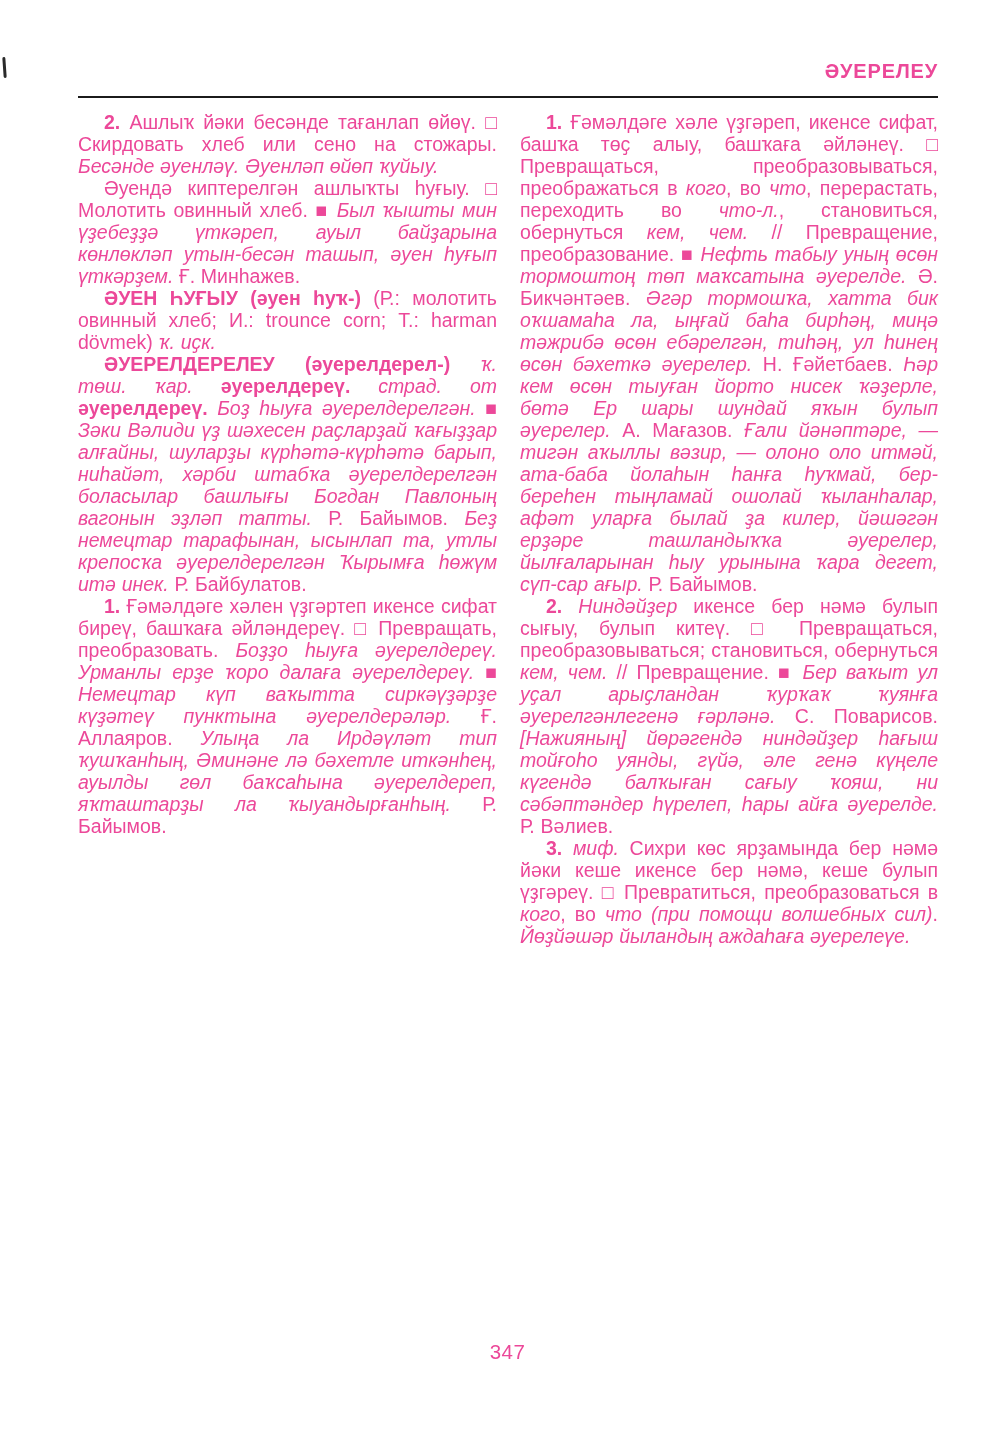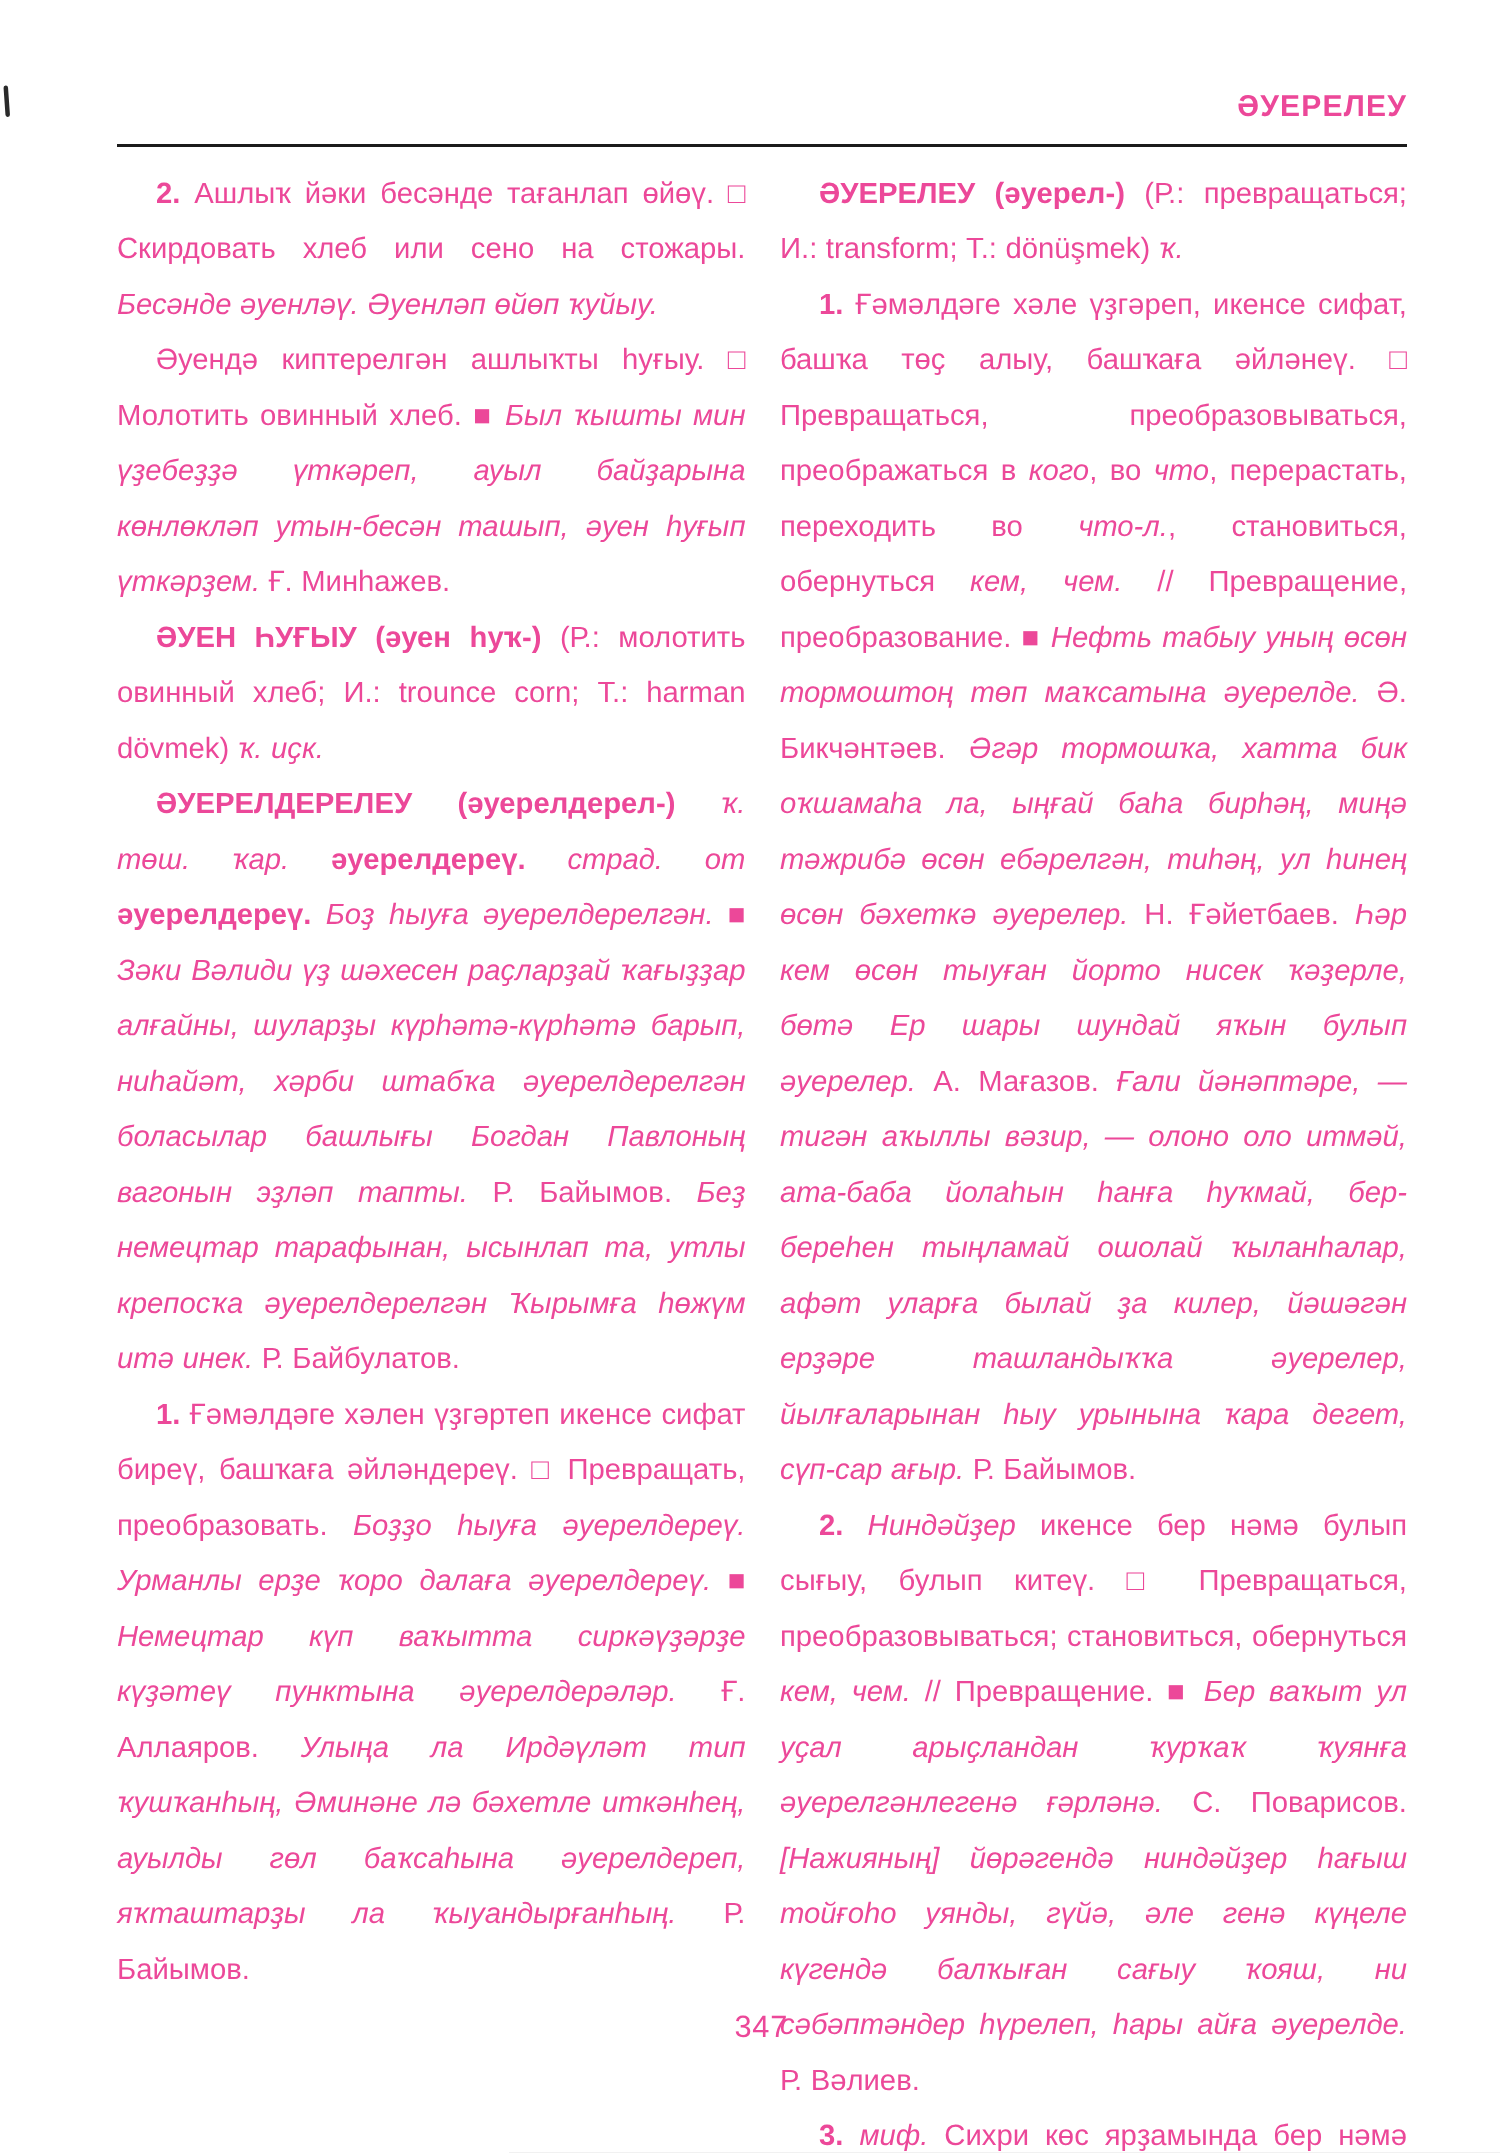--- a/index.html
+++ b/index.html
@@ -47,21 +47,21 @@
     display: flex;
     gap: 23px;
   }
   .col { width: 419px; }
   .col.right { width: 418px; }
   .para {
     margin: 0;
     text-indent: 26px;
     text-align: justify;
     font-size: 19.5px;
-    line-height: 37px;
+    line-height: 22px;
     word-spacing: 0.3px;
   }
   .run-b { font-weight: bold; }
   .run-i { font-style: italic; }
   .page-number {
     position: absolute;
     top: 1340px;
     left: 0;
     width: 1015px;
     text-align: center;
@@ -78,20 +78,19 @@
   <div class="header-rule"></div>
   <div class="columns">
     <div class="col left">
         <p class="para"><span class="run-b">2. </span><span class="run-n">Ашлыҡ йәки бесәнде тағанлап өйөү. □ Скирдовать хлеб или сено на стожары. </span><span class="run-i">Бесәнде әуенләү. Әуенләп өйөп ҡуйыу.</span></p>
         <p class="para"><span class="run-n">Әуендә киптерелгән ашлыҡты һуғыу. □ Молотить овинный хлеб. ■ </span><span class="run-i">Был ҡышты мин үҙебеҙҙә үткәреп, ауыл байҙарына көнлөкләп утын-бесән ташып, әуен һуғып үткәрҙем. </span><span class="run-n">Ғ. Минһажев.</span></p>
         <p class="para"><span class="run-b">ӘУЕН ҺУҒЫУ (әуен һуҡ-) </span><span class="run-n">(Р.: молотить овинный хлеб; И.: trounce corn; Т.: harman dövmek) </span><span class="run-i">ҡ. иҫк.</span></p>
         <p class="para"><span class="run-b">ӘУЕРЕЛДЕРЕЛЕУ (әуерелдерел-) </span><span class="run-i">ҡ. төш. ҡар. </span><span class="run-b">әуерелдереү. </span><span class="run-i">страд. от </span><span class="run-b">әуерелдереү. </span><span class="run-i">Боҙ һыуға әуерелдерелгән. </span><span class="run-n">■ </span><span class="run-i">Зәки Вәлиди үҙ шәхесен раҫларҙай ҡағыҙҙар алғайны, шуларҙы күрһәтә-күрһәтә барып, ниһайәт, хәрби штабҡа әуерелдерелгән боласылар башлығы Богдан Павлоның вагонын эҙләп тапты. </span><span class="run-n">Р. Байымов. </span><span class="run-i">Беҙ немецтар тарафынан, ысынлап та, утлы крепосҡа әуерелдерелгән Ҡырымға һөжүм итә инек. </span><span class="run-n">Р. Байбулатов.</span></p>
         <p class="para"><span class="run-b">1. </span><span class="run-n">Ғәмәлдәге хәлен үҙгәртеп икенсе сифат биреү, башҡаға әйләндереү. □ Превращать, преобразовать. </span><span class="run-i">Боҙҙо һыуға әуерелдереү. Урманлы ерҙе ҡоро далаға әуерелдереү. </span><span class="run-n">■ </span><span class="run-i">Немецтар күп ваҡытта сиркәүҙәрҙе күҙәтеү пунктына әуерелдерәләр. </span><span class="run-n">Ғ. Аллаяров. </span><span class="run-i">Улыңа ла Ирдәүләт тип ҡушҡанһың, Әминәне лә бәхетле иткәнһең, ауылды гөл баҡсаһына әуерелдереп, яҡташтарҙы ла ҡыуандырғанһың. </span><span class="run-n">Р. Байымов.</span></p>
       </div>
     <div class="col right">
-        <p class="para"><span class="run-b">ӘУЕРЕЛЕУ (әуерел-) </span><span class="run-n">(Р.: превращаться; И.: transform; Т.: dönüşmek) </span><span class="run-i">ҡ.</span></p>
         <p class="para"><span class="run-b">1. </span><span class="run-n">Ғәмәлдәге хәле үҙгәреп, икенсе сифат, башҡа төҫ алыу, башҡаға әйләнеү. □ Превращаться, преобразовываться, преображаться в </span><span class="run-i">кого</span><span class="run-n">, во </span><span class="run-i">что</span><span class="run-n">, перерастать, переходить во </span><span class="run-i">что-л.</span><span class="run-n">, становиться, обернуться </span><span class="run-i">кем, чем.</span><span class="run-n"> // Превращение, преобразование. ■ </span><span class="run-i">Нефть табыу уның өсөн тормоштоң төп маҡсатына әуерелде. </span><span class="run-n">Ә. Бикчәнтәев. </span><span class="run-i">Әгәр тормошҡа, хатта бик оҡшамаһа ла, ыңғай баһа бирһәң, миңә тәжрибә өсөн ебәрелгән, тиһәң, ул һинең өсөн бәхеткә әуерелер. </span><span class="run-n">Н. Ғәйетбаев. </span><span class="run-i">Һәр кем өсөн тыуған йорто нисек ҡәҙерле, бөтә Ер шары шундай яҡын булып әуерелер. </span><span class="run-n">А. Мағазов. </span><span class="run-i">Ғали йәнәптәре, — тигән аҡыллы вәзир, — олоно оло итмәй, ата-баба йолаһын һанға һуҡмай, бер-береһен тыңламай ошолай ҡыланһалар, афәт уларға былай ҙа килер, йәшәгән ерҙәре ташландыҡҡа әуерелер, йылғаларынан һыу урынына ҡара дегет, сүп-сар ағыр. </span><span class="run-n">Р. Байымов.</span></p>
         <p class="para"><span class="run-b">2. </span><span class="run-i">Ниндәйҙер </span><span class="run-n">икенсе бер нәмә булып сығыу, булып китеү. □ Превращаться, преобразовываться; становиться, обернуться </span><span class="run-i">кем, чем.</span><span class="run-n"> // Превращение. ■ </span><span class="run-i">Бер ваҡыт ул уҫал арыҫландан ҡурҡаҡ ҡуянға әуерелгәнлегенә ғәрләнә. </span><span class="run-n">С. Поварисов. </span><span class="run-i">[Нажияның] йөрәгендә ниндәйҙер һағыш тойғоһо уянды, гүйә, әле генә күңеле күгендә балҡыған сағыу ҡояш, ни сәбәптәндер һүрелеп, һары айға әуерелде. </span><span class="run-n">Р. Вәлиев.</span></p>
         <p class="para"><span class="run-b">3. </span><span class="run-i">миф. </span><span class="run-n">Сихри көс ярҙамында бер нәмә йәки кеше икенсе бер нәмә, кеше булып үҙгәреү. □ Превратиться, преобразоваться в </span><span class="run-i">кого</span><span class="run-n">, во </span><span class="run-i">что (при помощи волшебных сил)</span><span class="run-n">. </span><span class="run-i">Йөҙйәшәр йыландың аждаһаға әуерелеүе. </span></p>
       </div>
   </div>
   <div class="page-number">347</div>
 </div>
 
 </body></html>

